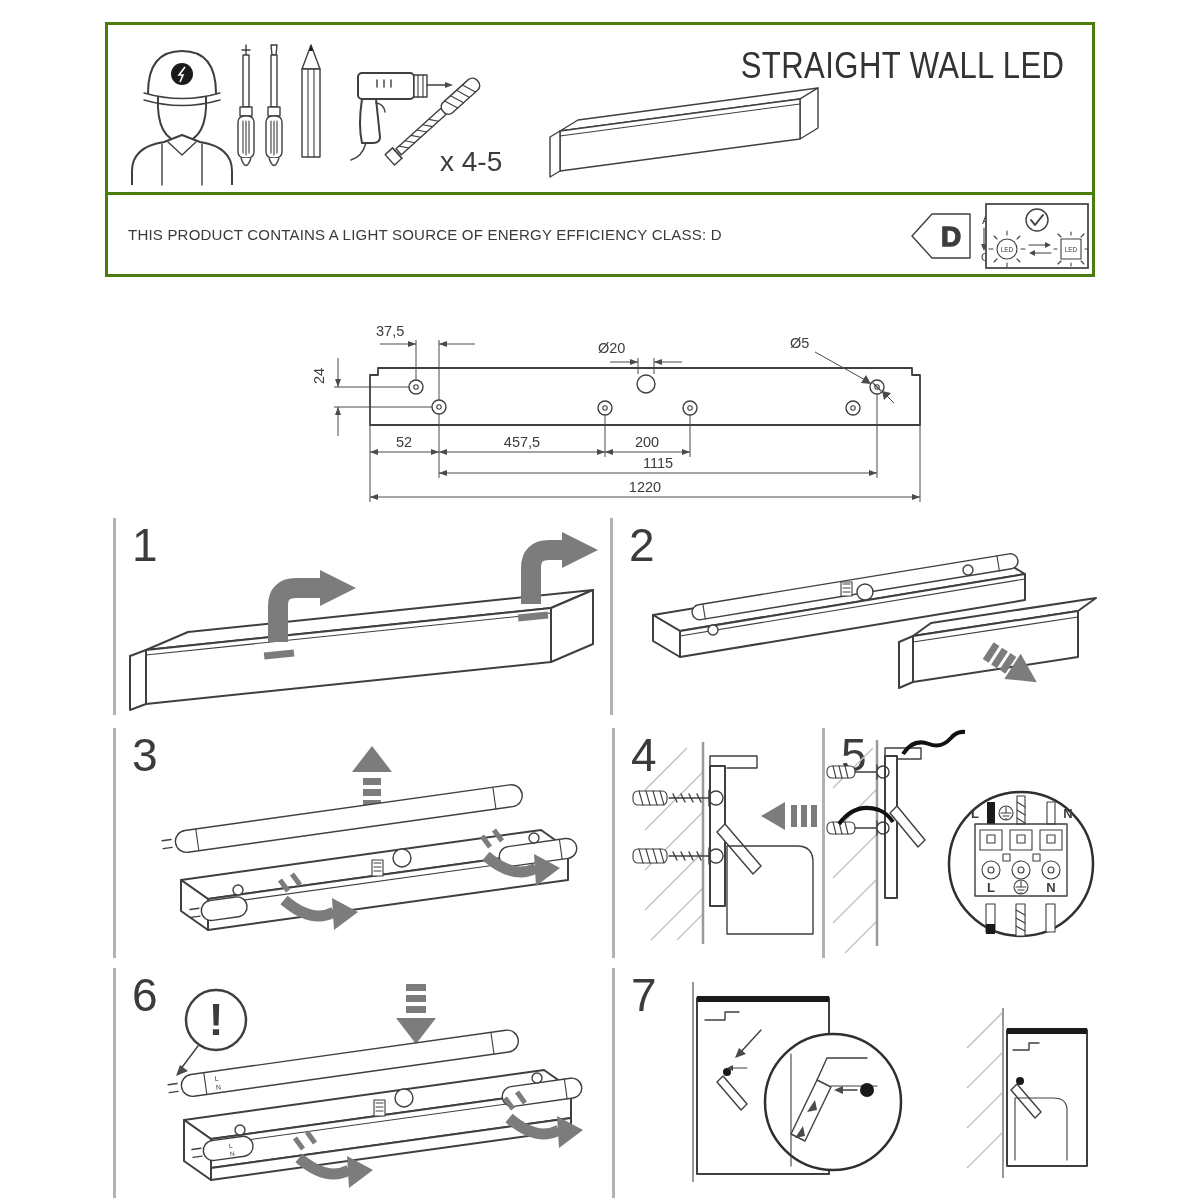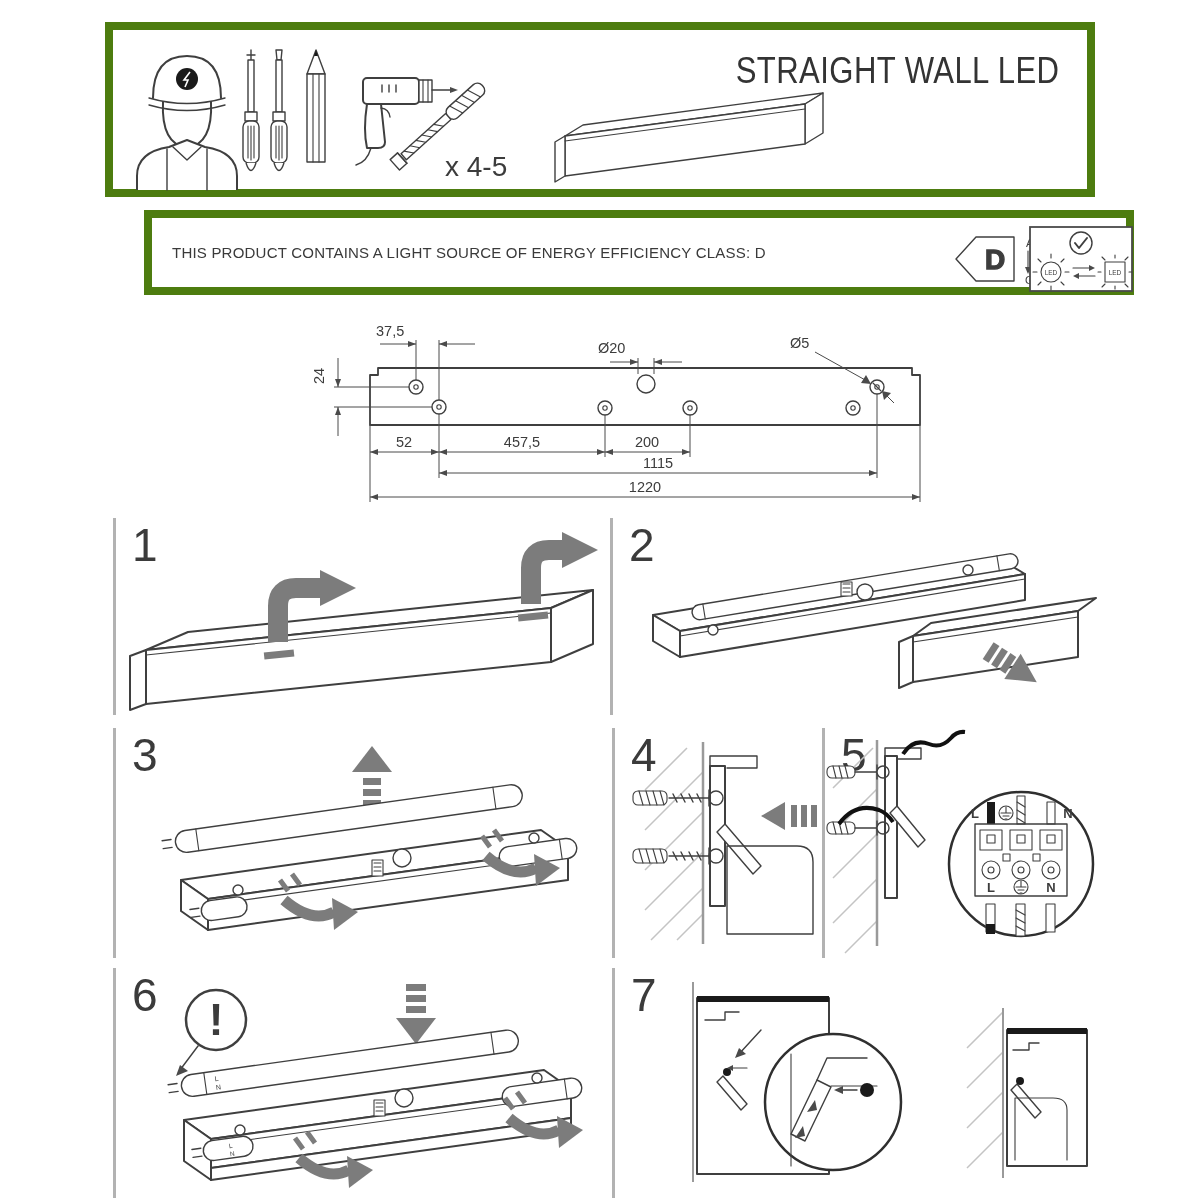--- a/index.html
+++ b/index.html
@@ -1,18 +1,18 @@
 <!DOCTYPE html>
 <html><head>
 <meta charset="utf-8">
 <style>
   html,body{margin:0;padding:0;background:#fff;}
   .page{position:relative;width:1200px;height:1200px;background:#fff;
         font-family:"Liberation Sans", sans-serif;overflow:hidden;}
-  .frame{position:absolute;border:8px solid #4d7c0f;background:#fff;box-sizing:border-box;}
+  .frame{position:absolute;border:3px solid #4d7c0f;background:#fff;box-sizing:border-box;}
   .title{position:absolute;right:28px;top:20px;font-size:37px;color:#333;
          letter-spacing:.5px;white-space:nowrap;transform:scaleX(.84);
          transform-origin:right top;font-weight:400;}
   .energy-text{position:absolute;left:20px;top:50%;transform:translateY(-50%) scaleX(.97);
                transform-origin:left center;font-size:15.5px;color:#3a3a3a;letter-spacing:.2px;white-space:nowrap;}
   .step{position:absolute;border-left:3px solid #b2b2b2;box-sizing:border-box;}
   .step-num{position:absolute;top:2px;left:16px;font-size:46px;color:#3b3b3b;line-height:1.1;}
   svg{position:absolute;overflow:visible;}
   svg text{font-family:"Liberation Sans", sans-serif;fill:#3c3c3c;}
   .ln{fill:none;stroke:#3f3f3f;stroke-width:2;stroke-linejoin:round;stroke-linecap:round;}
@@ -100,21 +100,21 @@
 
     <svg width="300" height="105" style="left:440px;top:58px;">
       <polygon points="12,48 30,37 270,5 252,16" class="lnw thin"></polygon>
       <polygon points="252,16 270,5 270,45 252,56" class="lnw thin"></polygon>
       <polygon points="12,48 252,16 252,56 12,88" class="lnw thin"></polygon>
       <polygon points="2,54 12,48 12,88 2,94" class="lnw thin"></polygon>
       <path class="ln vthin" d="M12,53 L252,21"></path>
     </svg>
   </div>
 
-  <div class="frame" style="left:105px;top:210px;width:990px;height:85px;margin-left:39px;">
+  <div class="frame" style="left:105px;top:192px;width:990px;height:85px;">
     <div class="energy-text">THIS PRODUCT CONTAINS A LIGHT SOURCE OF ENERGY EFFICIENCY CLASS: D</div>
 
     <svg width="88" height="52" style="left:802px;top:16px;">
       <polygon points="2,25 22,3 60,3 60,47 22,47" class="lnw thin"></polygon>
       <text x="41" y="35" text-anchor="middle" font-size="28" font-weight="bold" fill="#fff" stroke="#3f3f3f" stroke-width="1.4">D</text>
       <text x="72" y="13" font-size="11">A</text>
       <path class="ln vthin" d="M74,17 V34"></path>
       <polygon points="71,33 77,33 74,40" class="dimf"></polygon>
       <text x="71" y="50" font-size="11">G</text>
     </svg>

